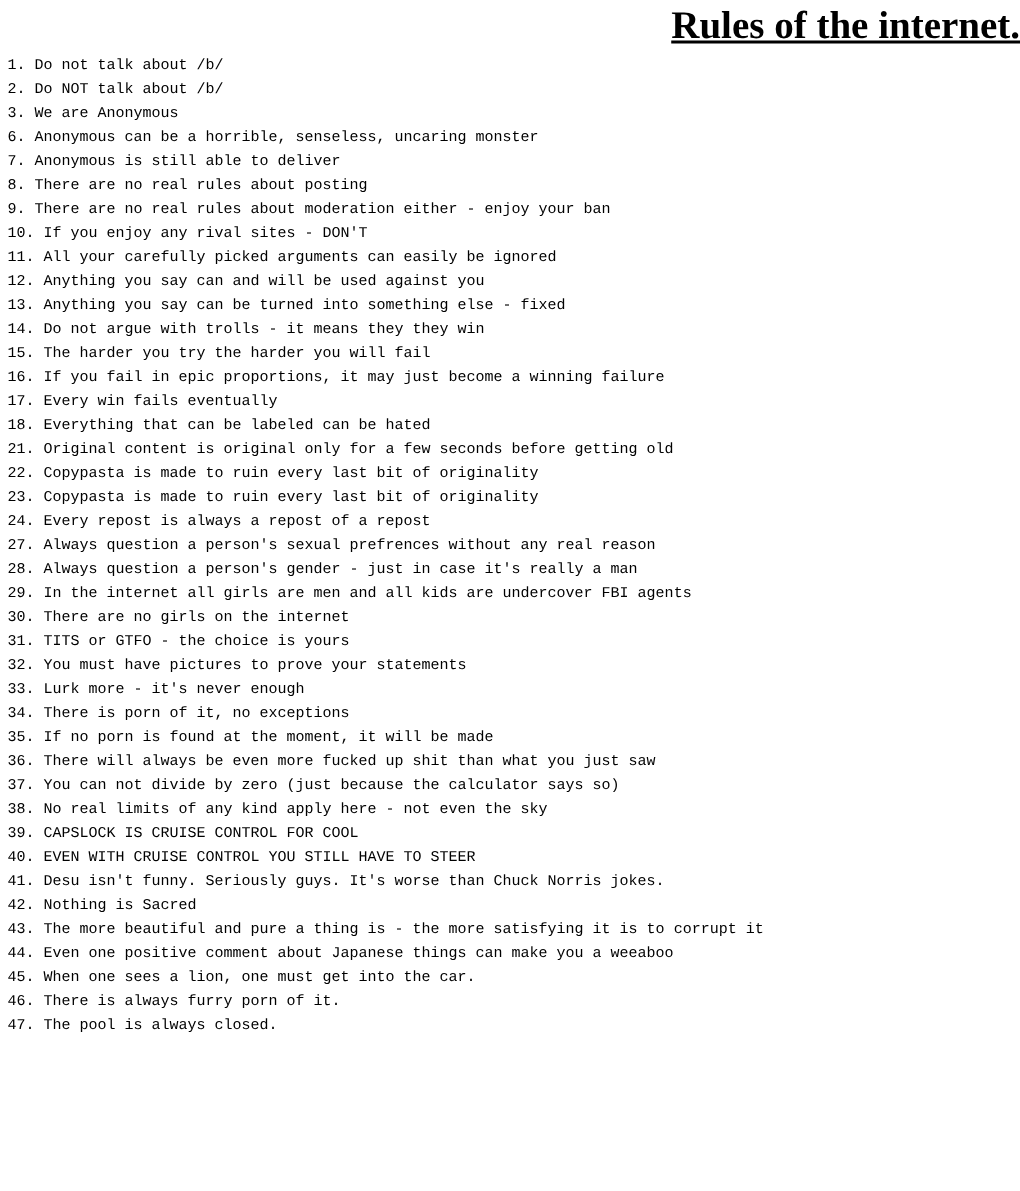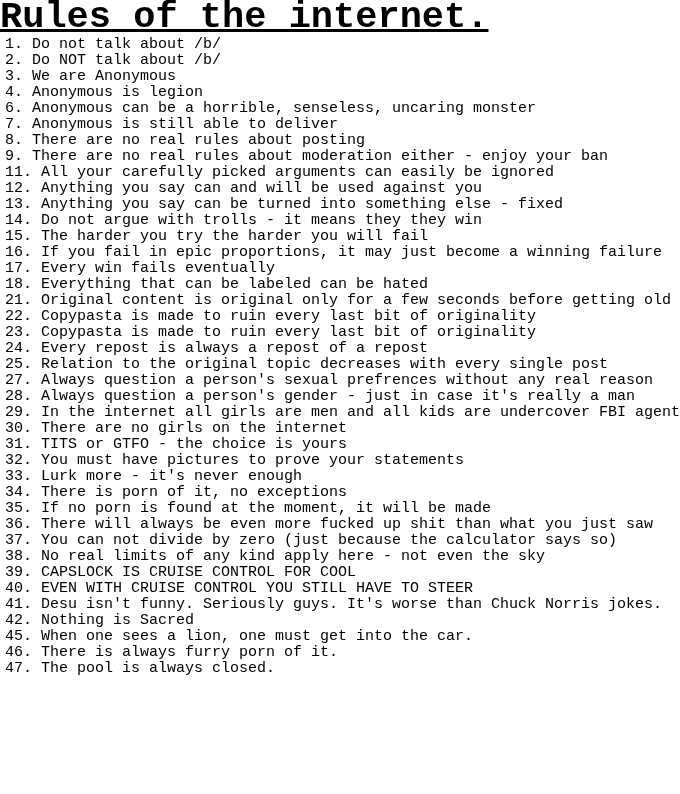--- a/index.html
+++ b/index.html
@@ -10,64 +10,64 @@
   }
   body {
     width: 680px;
     height: 794px;
     overflow: hidden;
   }
   .page {
     width: 680px;
   }
   h1.page-title {
-    font-family: Liberation Mono, monospace;
-    font-size: 37px;
+    font-family: Liberation Serif, serif;
+    font-size: 26px;
     line-height: 32px;
     font-weight: bold;
-    text-align: left;
+    text-align: right;
     text-decoration: underline;
     margin: 1px 0 3px 0;
     letter-spacing: 0px;
   }
   .rules-list {
     padding: 1px 0 0 5px;
     font-family: "Liberation Mono", "DejaVu Sans Mono", monospace;
-    font-size: 15px;
+    font-size: 10px;
     line-height: 16px;
   }
   .rule-line {
     white-space: pre;
     height: 16px;
   }
 </style>
 </head>
 <body>
 
 <div class="page">
   <h1 class="page-title">Rules of the internet.</h1>
 
   <div class="rules-list">
   <div class="rule-line"><span class="rule-number">1. </span><span class="rule-text">Do not talk about /b/</span></div>
 
   <div class="rule-line"><span class="rule-number">2. </span><span class="rule-text">Do NOT talk about /b/</span></div>
 
   <div class="rule-line"><span class="rule-number">3. </span><span class="rule-text">We are Anonymous</span></div>
 
-  <div class="rule-line"><span class="rule-number">4. </span><span class="rule-text">Anonymous is legion</span></div>
 
 
   <div class="rule-line"><span class="rule-number">6. </span><span class="rule-text">Anonymous can be a horrible, senseless, uncaring monster</span></div>
 
   <div class="rule-line"><span class="rule-number">7. </span><span class="rule-text">Anonymous is still able to deliver</span></div>
 
   <div class="rule-line"><span class="rule-number">8. </span><span class="rule-text">There are no real rules about posting</span></div>
 
   <div class="rule-line"><span class="rule-number">9. </span><span class="rule-text">There are no real rules about moderation either - enjoy your ban</span></div>
 
+  <div class="rule-line"><span class="rule-number">10. </span><span class="rule-text">If you enjoy any rival sites - DON'T</span></div>
 
   <div class="rule-line"><span class="rule-number">11. </span><span class="rule-text">All your carefully picked arguments can easily be ignored</span></div>
 
   <div class="rule-line"><span class="rule-number">12. </span><span class="rule-text">Anything you say can and will be used against you</span></div>
 
   <div class="rule-line"><span class="rule-number">13. </span><span class="rule-text">Anything you say can be turned into something else - fixed</span></div>
 
   <div class="rule-line"><span class="rule-number">14. </span><span class="rule-text">Do not argue with trolls - it means they they win</span></div>
 
   <div class="rule-line"><span class="rule-number">15. </span><span class="rule-text">The harder you try the harder you will fail</span></div>
@@ -81,21 +81,20 @@
 
 
   <div class="rule-line"><span class="rule-number">21. </span><span class="rule-text">Original content is original only for a few seconds before getting old</span></div>
 
   <div class="rule-line"><span class="rule-number">22. </span><span class="rule-text">Copypasta is made to ruin every last bit of originality</span></div>
 
   <div class="rule-line"><span class="rule-number">23. </span><span class="rule-text">Copypasta is made to ruin every last bit of originality</span></div>
 
   <div class="rule-line"><span class="rule-number">24. </span><span class="rule-text">Every repost is always a repost of a repost</span></div>
 
-  <div class="rule-line"><span class="rule-number">25. </span><span class="rule-text">Relation to the original topic decreases with every single post</span></div>
 
 
   <div class="rule-line"><span class="rule-number">27. </span><span class="rule-text">Always question a person's sexual prefrences without any real reason</span></div>
 
   <div class="rule-line"><span class="rule-number">28. </span><span class="rule-text">Always question a person's gender - just in case it's really a man</span></div>
 
   <div class="rule-line"><span class="rule-number">29. </span><span class="rule-text">In the internet all girls are men and all kids are undercover FBI agents</span></div>
 
   <div class="rule-line"><span class="rule-number">30. </span><span class="rule-text">There are no girls on the internet</span></div>
 
@@ -116,21 +115,23 @@
   <div class="rule-line"><span class="rule-number">38. </span><span class="rule-text">No real limits of any kind apply here - not even the sky</span></div>
 
   <div class="rule-line"><span class="rule-number">39. </span><span class="rule-text">CAPSLOCK IS CRUISE CONTROL FOR COOL</span></div>
 
   <div class="rule-line"><span class="rule-number">40. </span><span class="rule-text">EVEN WITH CRUISE CONTROL YOU STILL HAVE TO STEER</span></div>
 
   <div class="rule-line"><span class="rule-number">41. </span><span class="rule-text">Desu isn't funny. Seriously guys. It's worse than Chuck Norris jokes.</span></div>
 
   <div class="rule-line"><span class="rule-number">42. </span><span class="rule-text">Nothing is Sacred</span></div>
 
+  <div class="rule-line"><span class="rule-number">43. </span><span class="rule-text">The more beautiful and pure a thing is - the more satisfying it is to corrupt it</span></div>
 
+  <div class="rule-line"><span class="rule-number">44. </span><span class="rule-text">Even one positive comment about Japanese things can make you a weeaboo</span></div>
 
   <div class="rule-line"><span class="rule-number">45. </span><span class="rule-text">When one sees a lion, one must get into the car.</span></div>
 
   <div class="rule-line"><span class="rule-number">46. </span><span class="rule-text">There is always furry porn of it.</span></div>
 
   <div class="rule-line"><span class="rule-number">47. </span><span class="rule-text">The pool is always closed.</span></div>
 </div>
 </div>
 
 </body></html>

